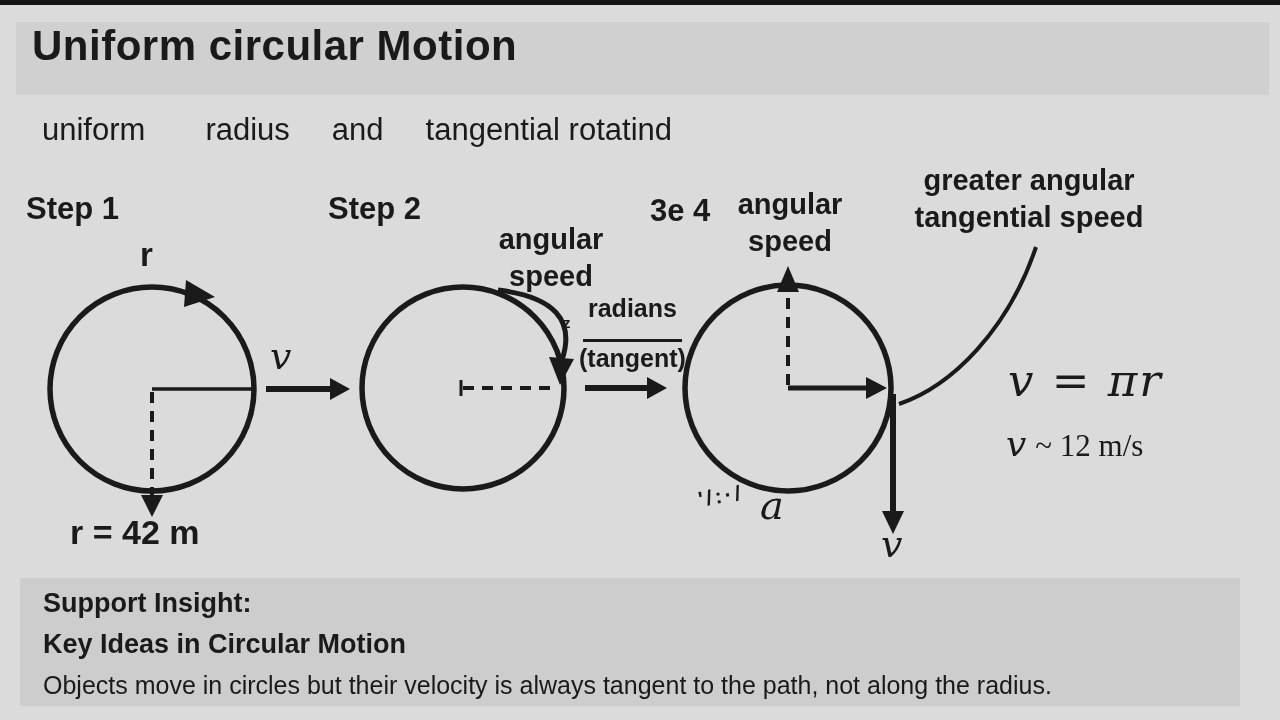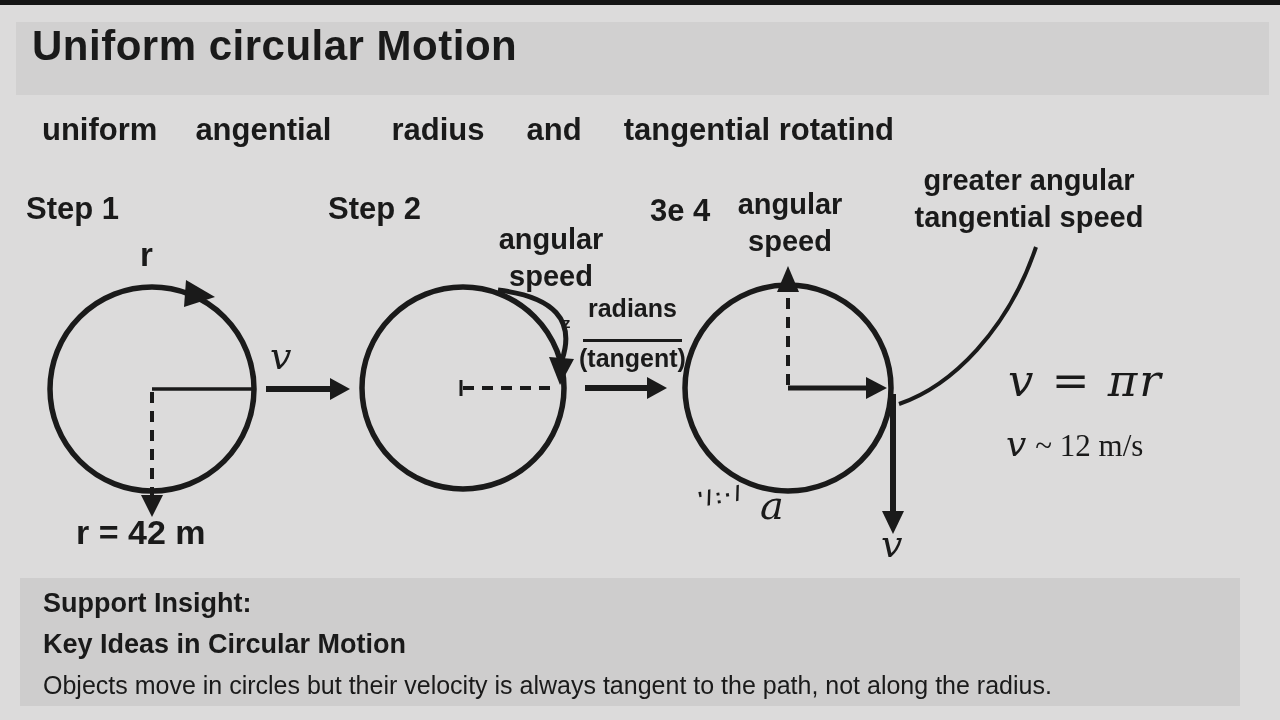--- a/index.html
+++ b/index.html
@@ -18,21 +18,21 @@
 
   #top-strip{left:0;top:0;width:1280px;height:5px;background:#151515;}
 
   #header-bar{
     left:16px;top:22px;width:1253px;height:73px;
     background:var(--header-bar,#d1d0d0);
     display:flex;align-items:flex-start;
   }
   #page-title{font-size:42px;font-weight:700;letter-spacing:0.5px;padding-left:16px;}
 
-  #subtitle-row{left:42px;top:112px;display:flex;align-items:center;font-size:31px;font-weight:700;}
+  #subtitle-row{left:42px;top:112px;display:flex;align-items:center;font-size:31px;font-weight:400;}
   #subtitle-row .w1{margin-left:0;}
   #subtitle-row .w2{margin-left:38px;}
   #subtitle-row .w3{margin-left:60px;}
   #subtitle-row .w4{margin-left:42px;}
   #subtitle-row .w5{margin-left:42px;}
 
   .step-label{font-size:31px;font-weight:700;}
   #step1-label{left:26px;top:191px;}
   #step2-label{left:328px;top:191px;}
   #step34-label{left:650px;top:193px;}
@@ -43,21 +43,21 @@
   #greater-label{left:896px;top:162px;width:266px;line-height:37px;}
 
   #fraction{left:579px;top:293px;text-align:center;font-weight:600;font-size:25px;line-height:31px;}
   #fraction .num{display:inline-block;border-bottom:3px solid var(--ink);padding:0 5px 15px 5px;}
   #fraction .den{display:block;padding-top:1px;}
   #fraction-pre{left:563px;top:314px;font-size:15px;font-weight:700;}
 
   .math{font-family:"DejaVu Serif","Liberation Serif",serif;font-style:italic;}
   #r-label{left:140px;top:236px;font-size:33px;font-weight:600;}
   #v1-label{left:270px;top:334px;font-size:38px;}
-  #r-value{left:76px;top:513px;font-size:34px;font-weight:600;}
+  #r-value{left:70px;top:513px;font-size:34px;font-weight:600;}
   #a-scribble{left:698px;top:484px;font-size:21px;font-weight:600;letter-spacing:3px;transform:rotate(-9deg);}
   #a-label{left:760px;top:482px;font-size:40px;}
   #v3-label{left:881px;top:522px;font-size:38px;}
 
   #formula-1{left:1008px;top:354px;font-size:45px;letter-spacing:2px;}
   #formula-2{left:1006px;top:423px;display:flex;align-items:baseline;}
   #formula-2 .vsym{font-size:36px;}
   #formula-2 .rest{font-size:31px;font-weight:500;margin-left:9px;font-family:Liberation Serif, serif;font-style:normal;}
 
   #insight-panel{
@@ -113,21 +113,20 @@
   </g>
 </svg>
 
 <div id="top-strip" class="abs"></div>
 <div id="header-bar" class="abs">
   <h1 id="page-title">Uniform circular Motion</h1>
 </div>
 
 <div id="subtitle-row" class="abs">
   <span class="w1">uniform</span>
-  <span class="w2">angential</span>
   <span class="w3">radius</span>
   <span class="w4">and</span>
   <span class="w5">tangential rotatind</span>
 </div>
 
 <div id="step1-label" class="abs step-label">Step 1</div>
 <div id="step2-label" class="abs step-label">Step 2</div>
 <div id="step34-label" class="abs step-label">3e 4</div>
 
 <div id="r-label" class="abs">r</div>

